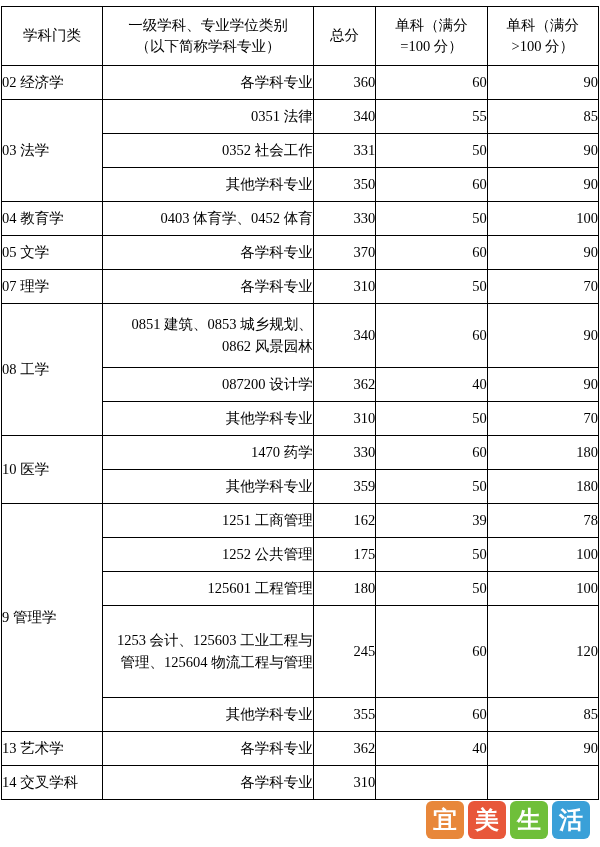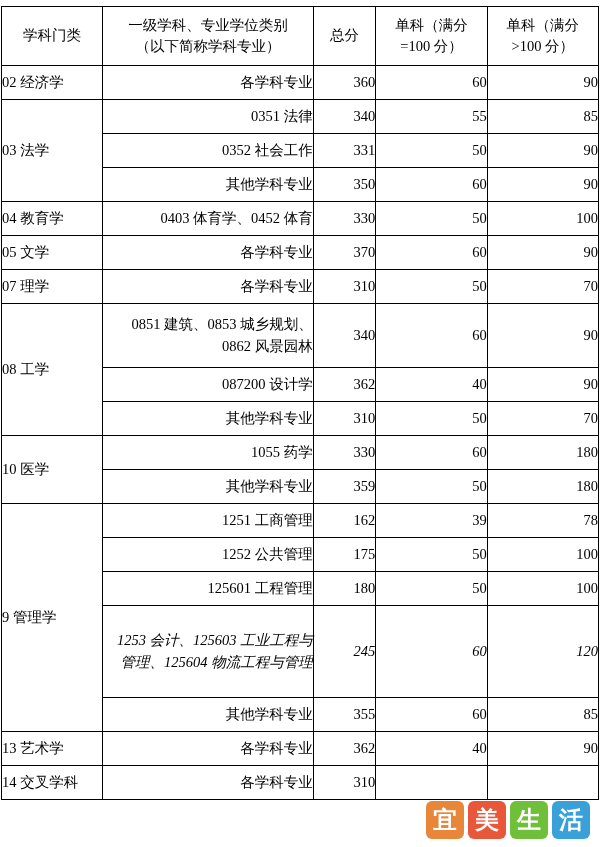--- a/index.html
+++ b/index.html
@@ -52,21 +52,21 @@
   .cell-major {
     text-align: right;
     padding: 7px 0 7px 8px;
   }
   .cell-num {
     text-align: right;
     padding: 7px 2px;
   }
   tbody tr { height: 34px; }
   .tall-2 { height: 64px; }
-  .tall-3 { height: 92px; font-style: italic; }
+  .tall-3 { height: 92px; }
 
   .watermark {
     position: absolute;
     right: 10px;
     bottom: 8px;
     display: flex;
     gap: 4px;
     align-items: center;
     pointer-events: none;
   }
@@ -174,21 +174,21 @@
         <td class="cell-num">90</td>
       </tr>
       <tr>
         <td class="cell-major">其他学科专业</td>
         <td class="cell-num">310</td>
         <td class="cell-num">50</td>
         <td class="cell-num">70</td>
       </tr>
       <tr>
         <td class="cell-cat" rowspan="2">10 医学</td>
-        <td class="cell-major">1055 药学</td>
+        <td class="cell-major">1470 药学</td>
         <td class="cell-num">330</td>
         <td class="cell-num">60</td>
         <td class="cell-num">180</td>
       </tr>
       <tr>
         <td class="cell-major">其他学科专业</td>
         <td class="cell-num">359</td>
         <td class="cell-num">50</td>
         <td class="cell-num">180</td>
       </tr>

